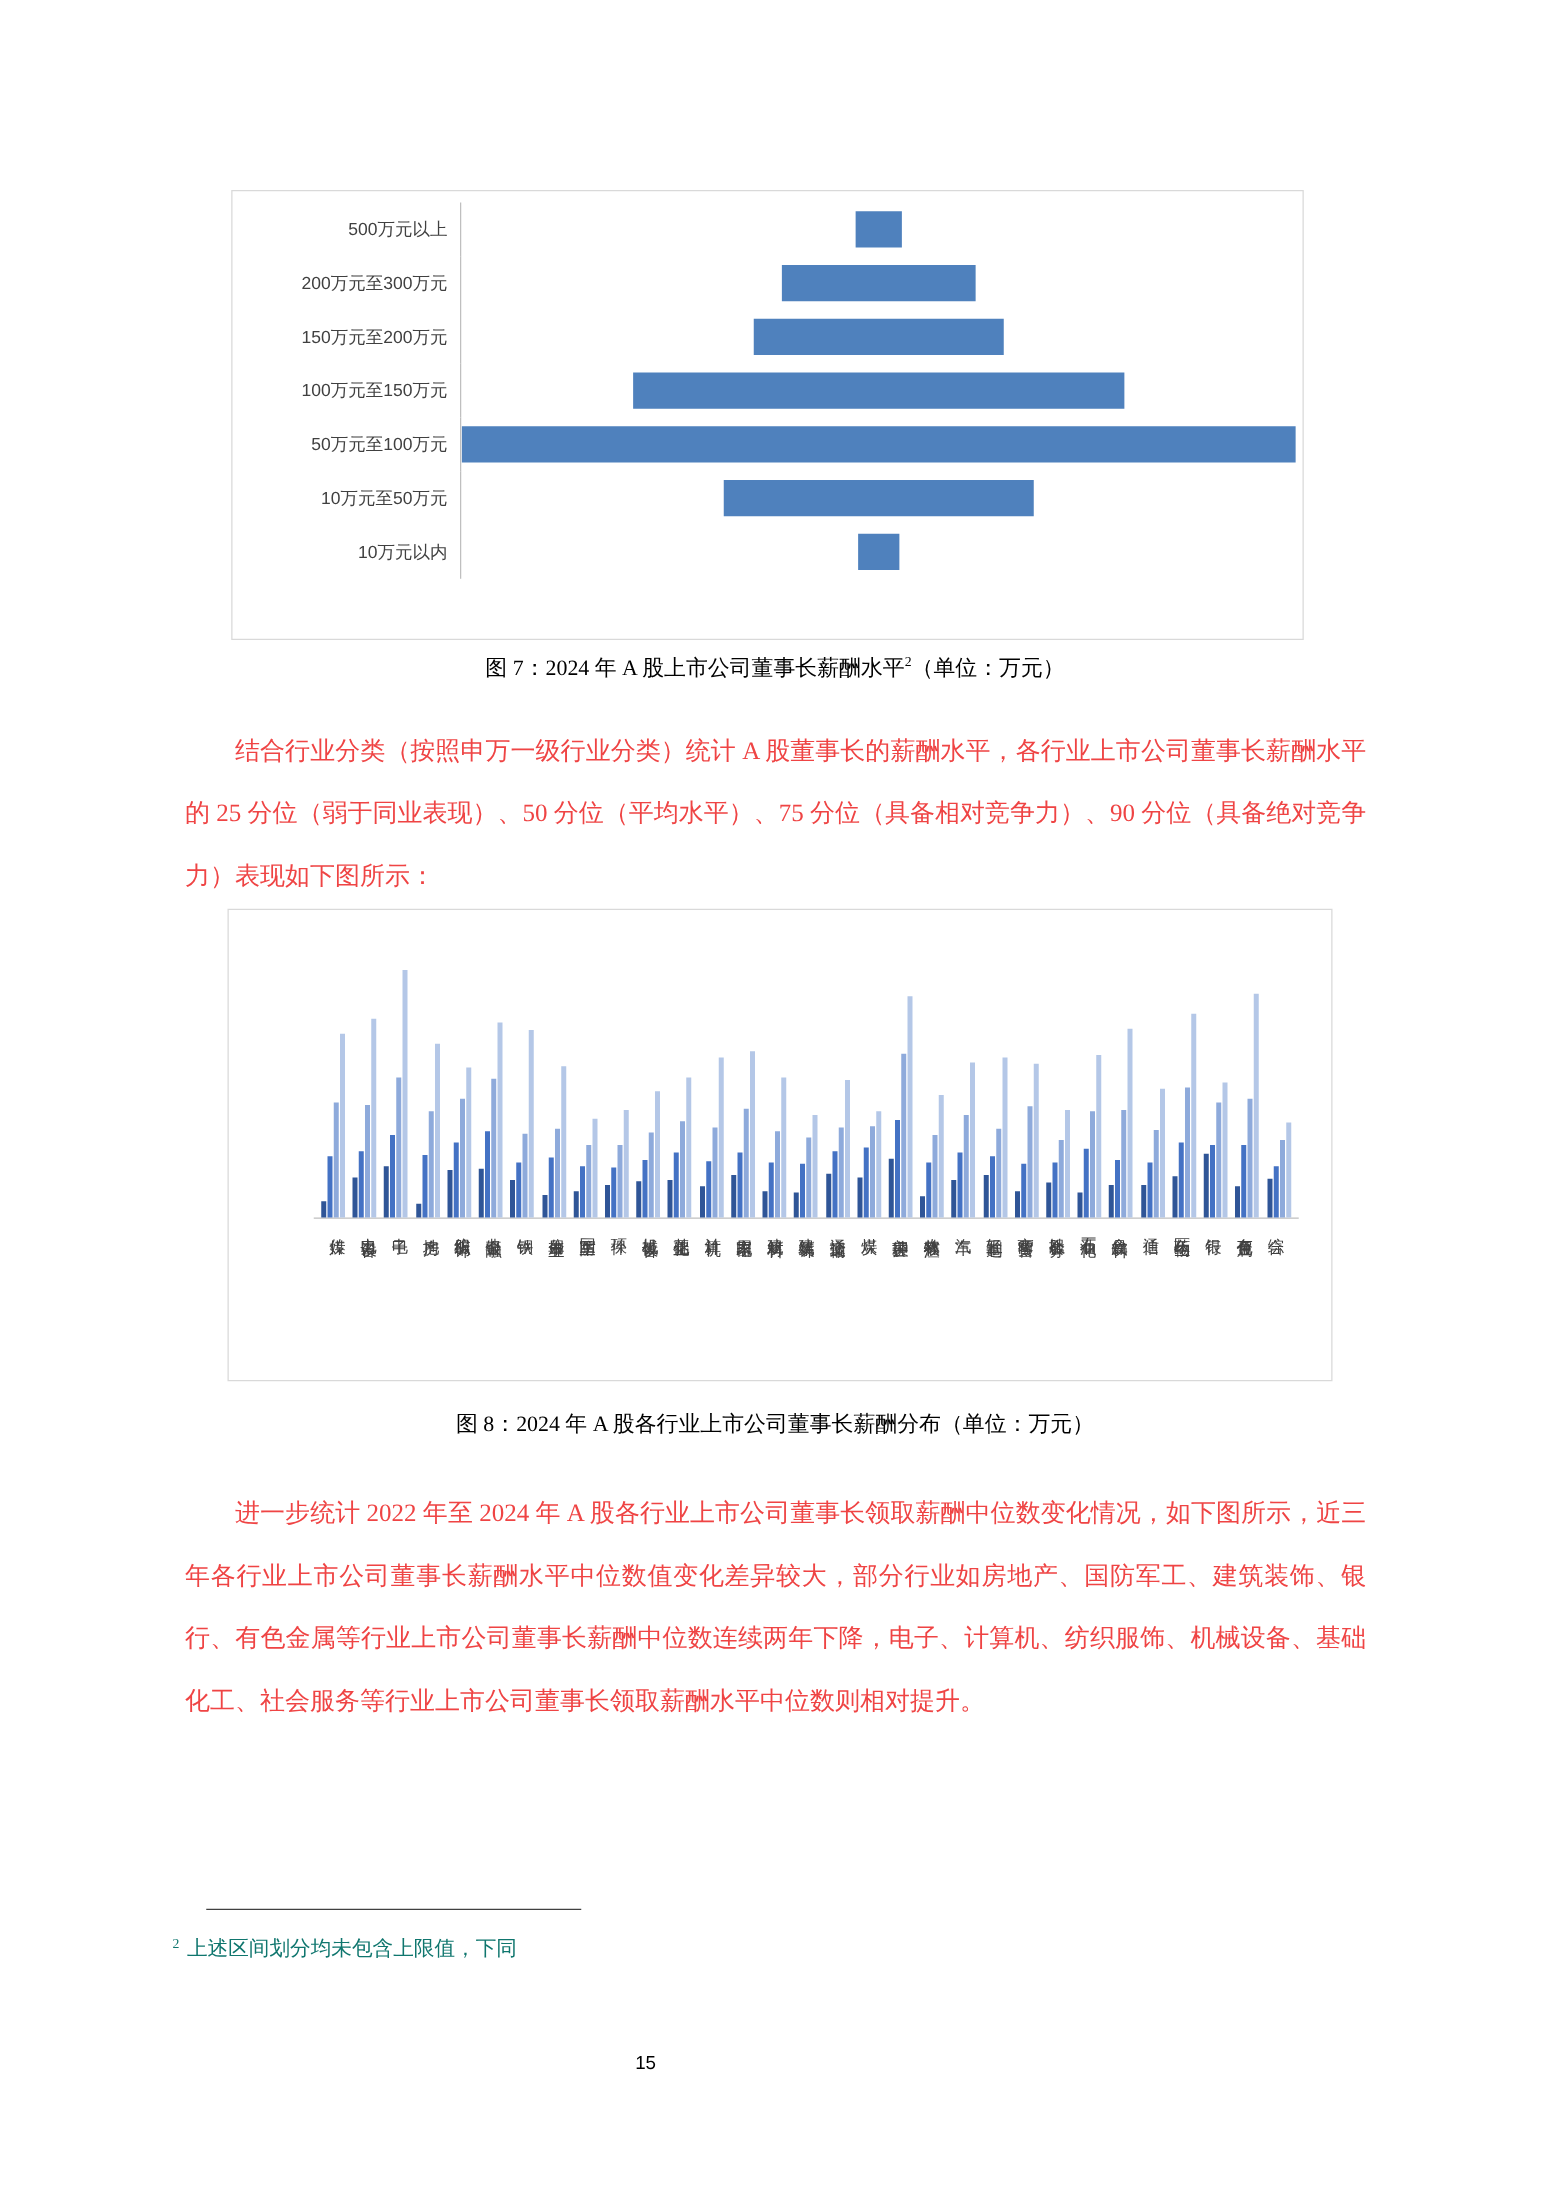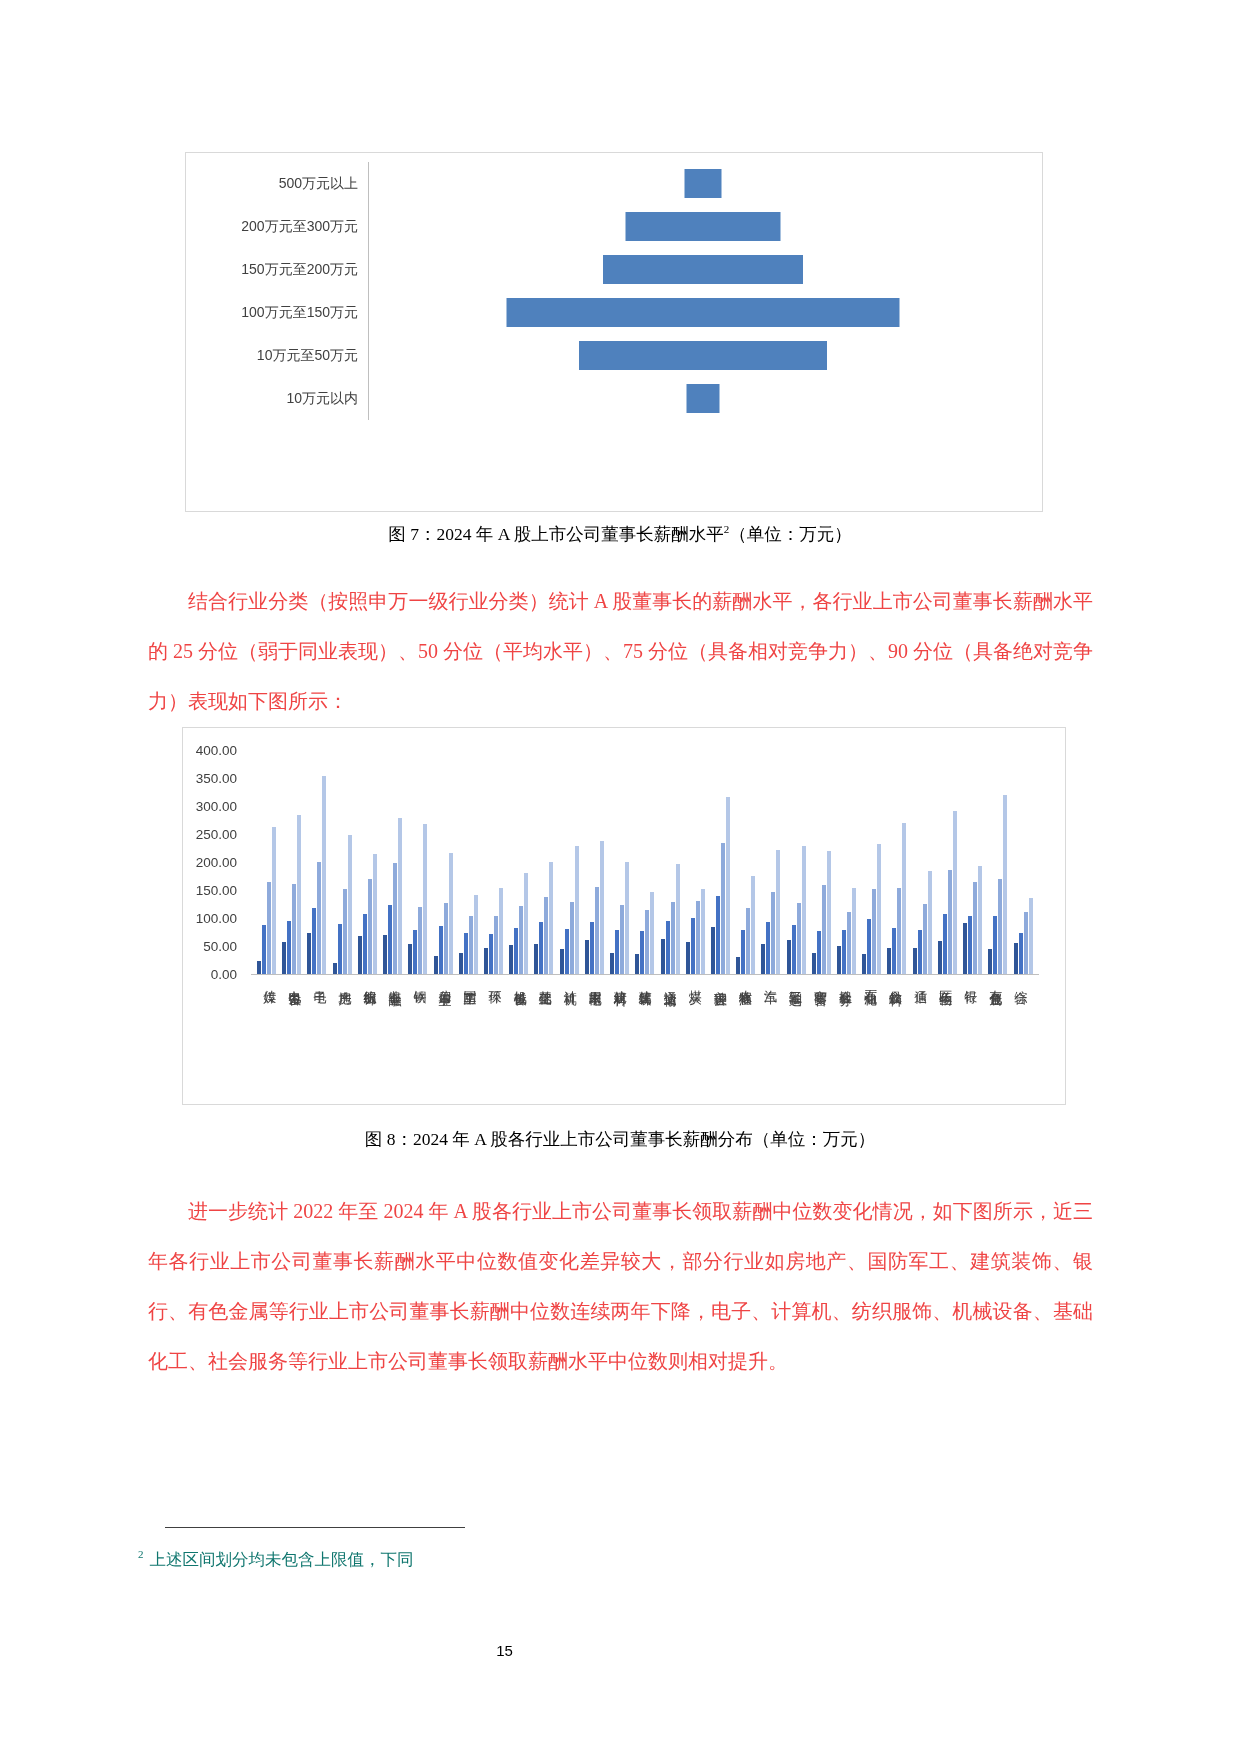--- a/index.html
+++ b/index.html
@@ -45,21 +45,21 @@
                   color:#404040;line-height:1.05;letter-spacing:1px;}
   #f8-legend{position:absolute;left:0;top:344px;width:100%;display:flex;
              justify-content:center;gap:14px;font-size:14px;color:#404040;}
   .f8-legend-item{display:flex;align-items:center;gap:4px;white-space:nowrap;}
   .f8-legend-swatch{display:inline-block;width:12px;height:12px;}
 
   
   #footnote-rule{position:absolute;left:165px;top:1527px;width:300px;border-top:1.4px solid #404040;}
   #footnote{position:absolute;left:138px;top:1548px;width:900px;font-size:16.5px;color:#0f766e;}
   #footnote sup{font-size:11px;margin-right:6px;}
-  #page-number{position:absolute;left:0;top:1642px;width:1009px;text-align:center;
+  #page-number{position:absolute;left:12px;top:1642px;width:1009px;text-align:center;
                font-family:"Liberation Sans","DejaVu Sans",sans-serif;font-size:15px;color:#000;}
 </style>
 </head>
 <body>
 
 <div id="page">
 
   <div id="fig7-box">
     <div id="f7-rows">
         <div class="f7-row">
@@ -77,20 +77,26 @@
         <div class="f7-row">
           <div class="f7-label">150万元至200万元</div>
           <div class="f7-plot">
             <div class="f7-bar" style="width: 200px; background: rgb(79, 129, 189);"></div>
           </div>
         </div>
         <div class="f7-row">
           <div class="f7-label">100万元至150万元</div>
           <div class="f7-plot">
             <div class="f7-bar" style="width: 393px; background: rgb(79, 129, 189);"></div>
+          </div>
+        </div>
+        <div class="f7-row">
+          <div class="f7-label">50万元至100万元</div>
+          <div class="f7-plot">
+            <div class="f7-bar" style="width: 667px; background: rgb(79, 129, 189);"></div>
           </div>
         </div>
         <div class="f7-row">
           <div class="f7-label">10万元至50万元</div>
           <div class="f7-plot">
             <div class="f7-bar" style="width: 248px; background: rgb(79, 129, 189);"></div>
           </div>
         </div>
         <div class="f7-row">
           <div class="f7-label">10万元以内</div>
@@ -100,31 +106,20 @@
         </div>
       </div>
   </div>
   <div class="fig-caption" id="fig7-caption">
     <span>图 7：2024 年 A 股上市公司董事长薪酬水平</span><sup>2</sup><span>（单位：万元）</span>
   </div>
 
   <p class="para" id="para1">结合行业分类（按照申万一级行业分类）统计 A 股董事长的薪酬水平，各行业上市公司董事长薪酬水平的 25 分位（弱于同业表现）、50 分位（平均水平）、75 分位（具备相对竞争力）、90 分位（具备绝对竞争力）表现如下图所示：</p>
 
   <div id="fig8-box">
-    <div id="f8-ylabels">
-        <div class="f8-ytick" style="top: -7px;">400.00</div>
-        <div class="f8-ytick" style="top: 21px;">350.00</div>
-        <div class="f8-ytick" style="top: 49px;">300.00</div>
-        <div class="f8-ytick" style="top: 77px;">250.00</div>
-        <div class="f8-ytick" style="top: 105px;">200.00</div>
-        <div class="f8-ytick" style="top: 133px;">150.00</div>
-        <div class="f8-ytick" style="top: 161px;">100.00</div>
-        <div class="f8-ytick" style="top: 189px;">50.00</div>
-        <div class="f8-ytick" style="top: 217px;">0.00</div>
-      </div>
     <div id="f8-plot">
         <div class="f8-group">
           <div class="f8-bar" style="height: 13px; background: rgb(47, 85, 151);"></div>
           <div class="f8-bar" style="height: 49px; background: rgb(68, 114, 196);"></div>
           <div class="f8-bar" style="height: 92px; background: rgb(142, 170, 219);"></div>
           <div class="f8-bar" style="height: 147px; background: rgb(180, 199, 231);"></div>
         </div>
         <div class="f8-group">
           <div class="f8-bar" style="height: 32px; background: rgb(47, 85, 151);"></div>
           <div class="f8-bar" style="height: 53px; background: rgb(68, 114, 196);"></div>

